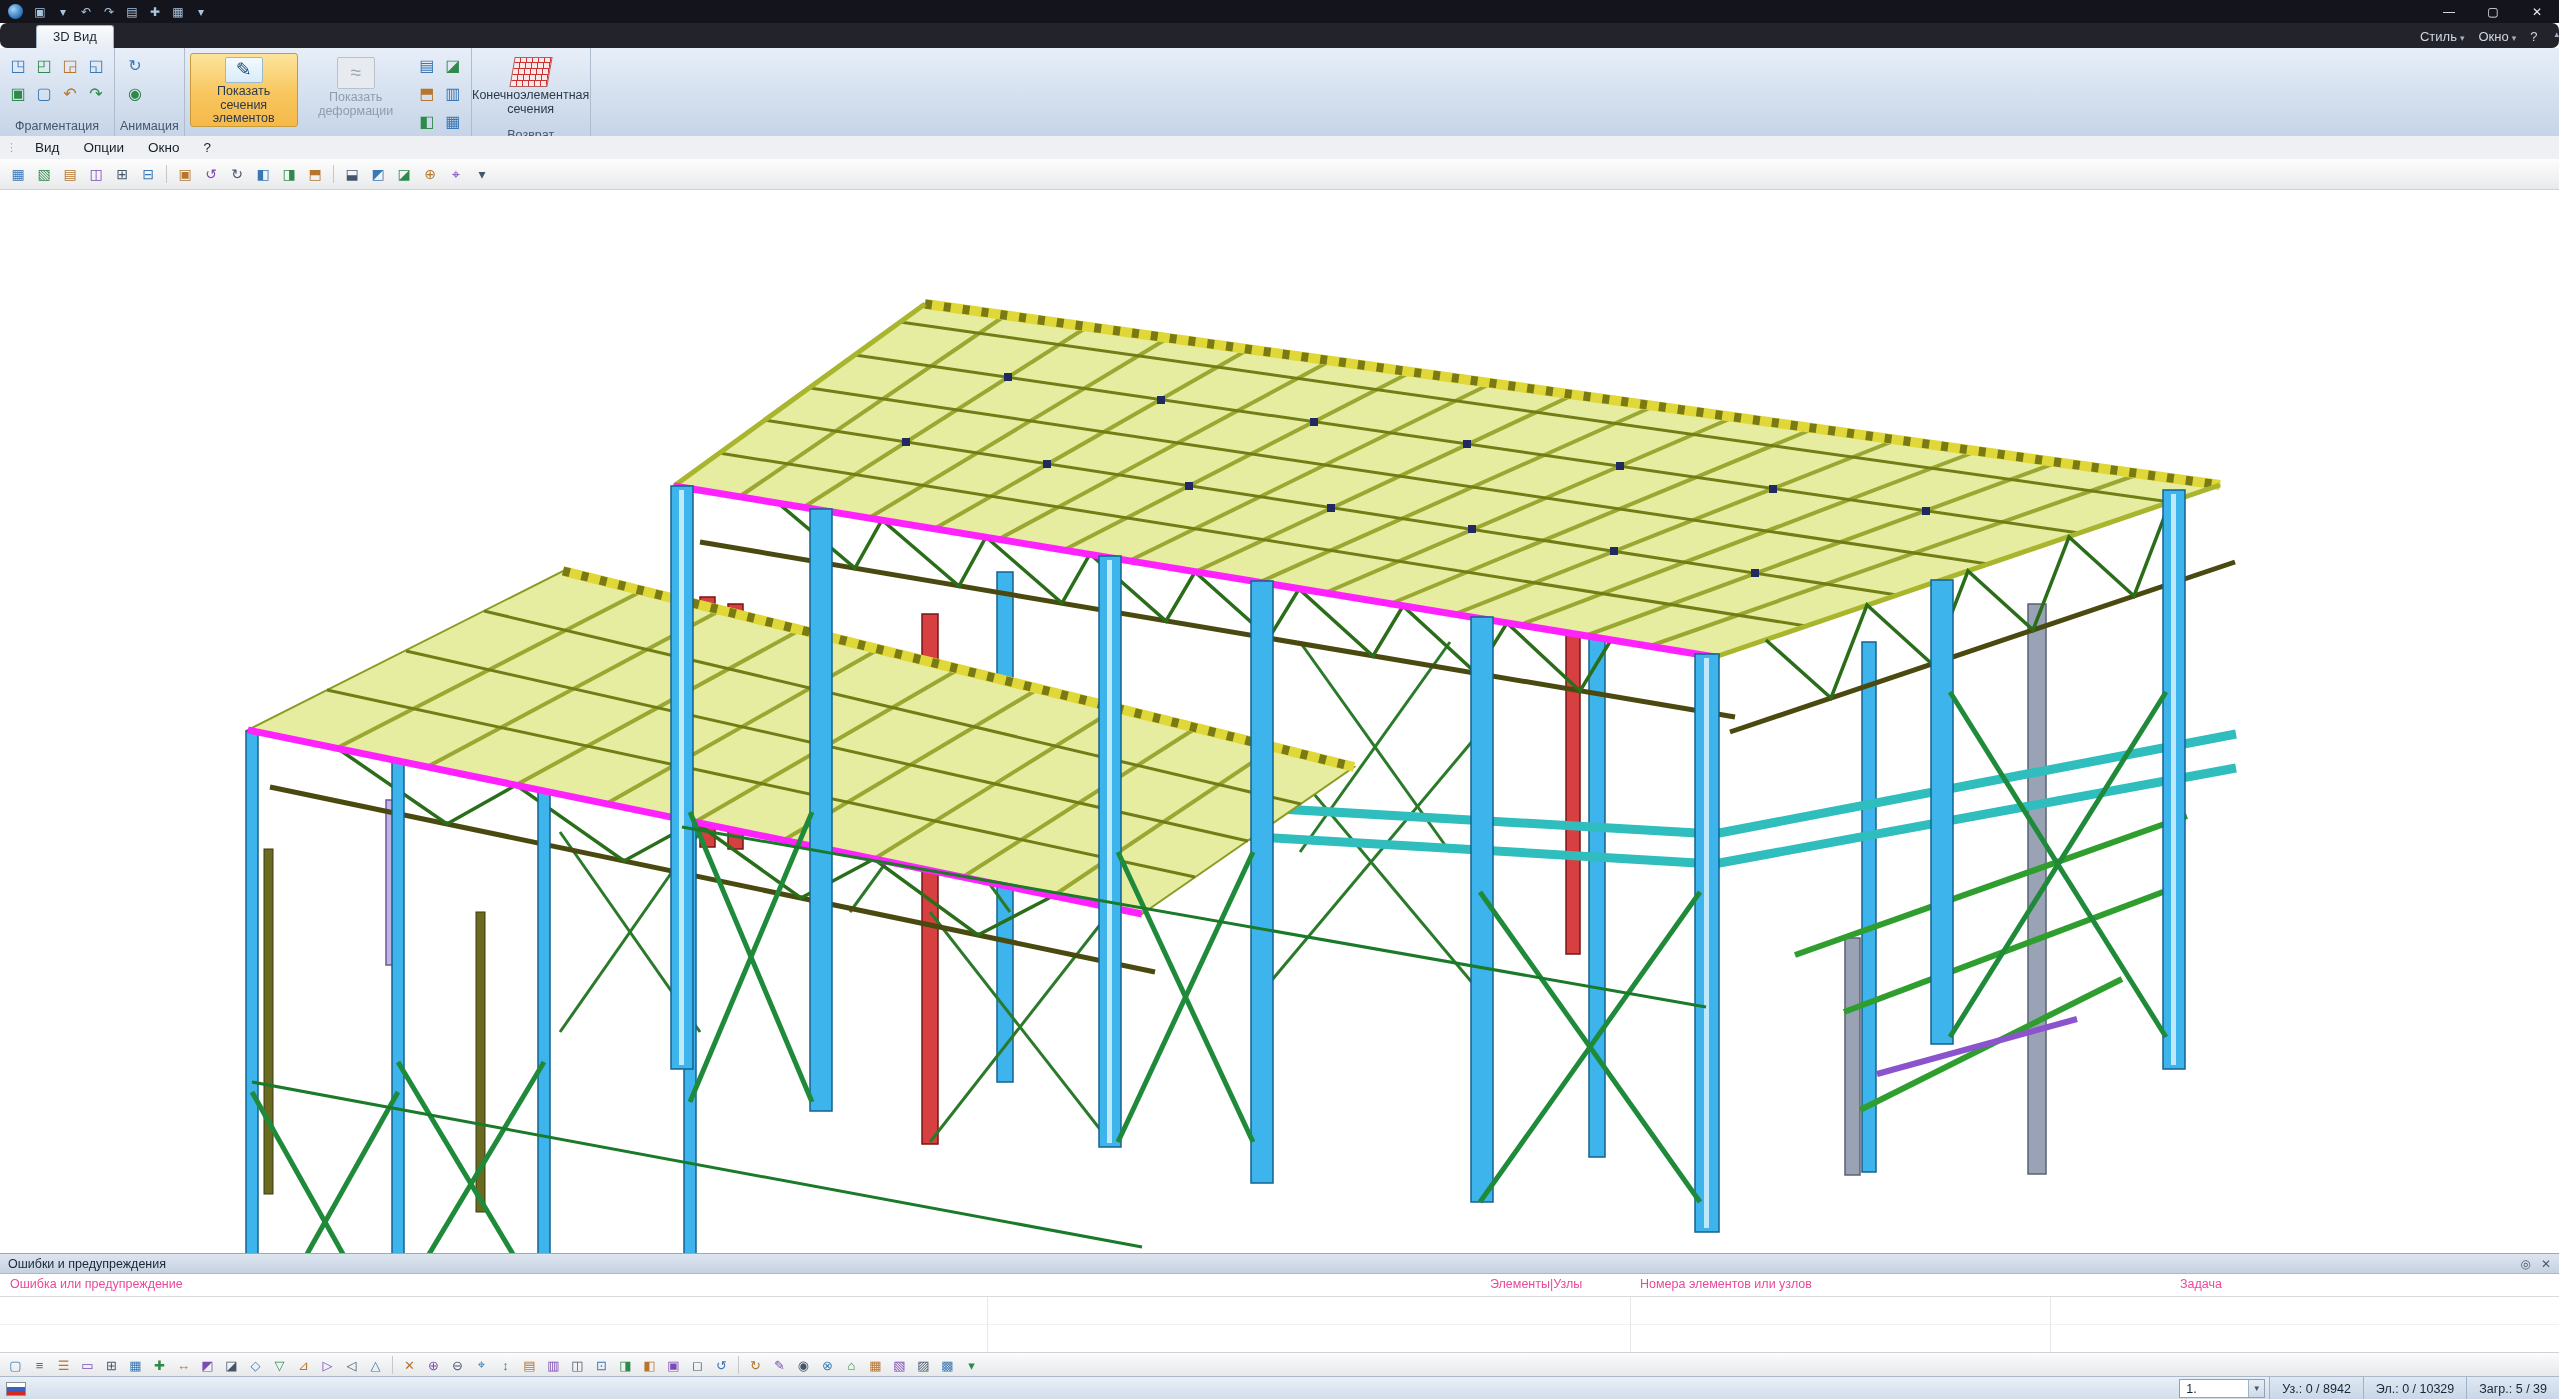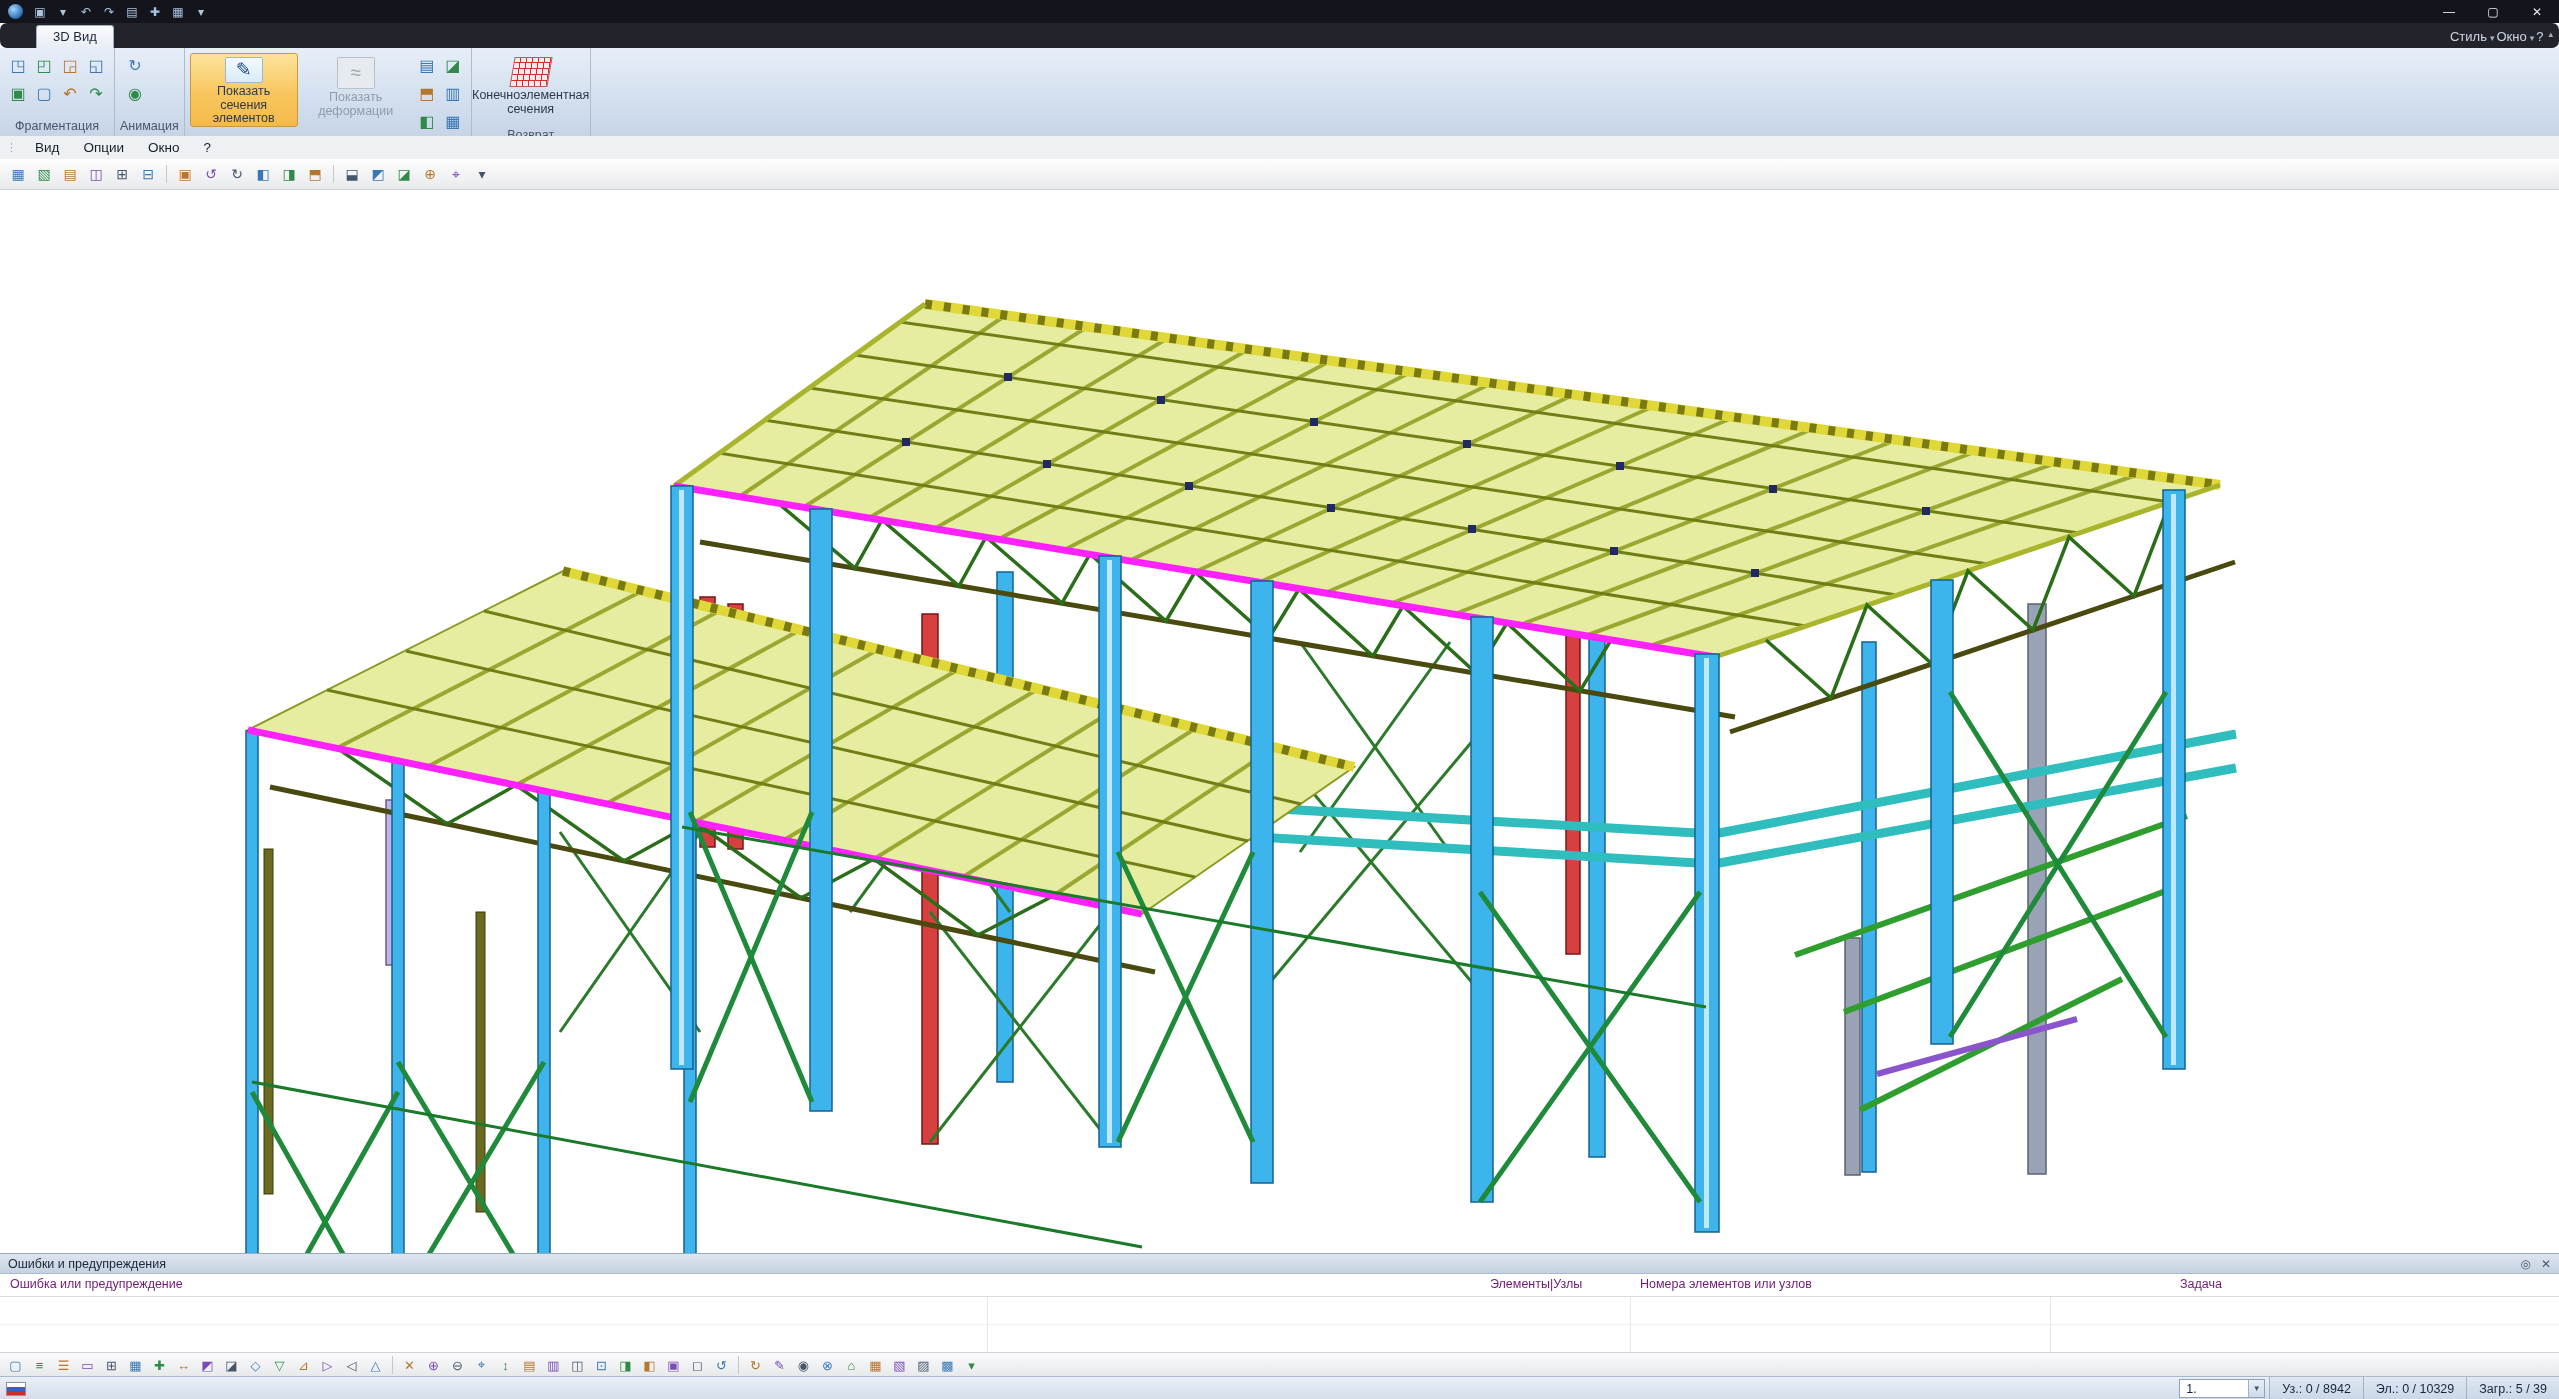--- a/index.html
+++ b/index.html
@@ -15,21 +15,21 @@
            background:radial-gradient(circle at 35% 35%, #9fd4ff, #2a6fb0 70%, #123a63);}
   .wtitle{position:absolute;left:0;right:0;text-align:center;pointer-events:none;color:#e9edf2;}
   .wbtns{margin-left:auto;display:flex;height:100%;}
   .wbtn{width:44px;height:100%;display:flex;align-items:center;justify-content:center;
         color:#e9edf2;font-size:12px;}
   
   .tabrow{position:absolute;left:0;top:23px;width:2559px;height:25px;background:#23232c;
           display:flex;align-items:flex-end;border-radius:7px;}
   .rtab{margin-left:36px;background:linear-gradient(#fafbfd,#e8edf4);color:#1c2630;
         font-size:13px;padding:3px 16px 4px;border-radius:3px 3px 0 0;border:1px solid #9fb0c4;border-bottom:none;}
-  .tabrow-right{margin-left:auto;display:flex;align-items:flex-start;gap:2px;padding:0 6px 4px 0;
+  .tabrow-right{margin-left:auto;display:flex;align-items:flex-start;gap:14px;padding:0 0 4px 0;
                 color:#cfd7e2;font-size:13px;}
   .tabrow-right .caret{font-size:9px;color:#9fb0c4;margin-left:3px;}
   
   .ribbon{position:absolute;left:0;top:48px;width:2559px;height:88px;
           background:linear-gradient(#e7eef8,#d3dfee 60%,#c6d4e7);border-bottom:1px solid #96a7bc;
           display:flex;align-items:stretch;}
   .rgroup{display:flex;flex-direction:column;border-right:1px solid #aebccd;padding:3px 5px 0;}
   .rgroup .gcontent{flex:1;display:flex;align-items:flex-start;gap:4px;}
   .rcap{height:18px;line-height:17px;font-size:12.5px;color:#44566c;text-align:center;}
   .iconsgrid{display:grid;grid-template-columns:repeat(4,26px);grid-auto-rows:28px;}
@@ -70,21 +70,21 @@
             border-bottom:1px solid #e0e2e5;display:flex;align-items:center;}
   .modellabel{font-size:13px;color:#111;padding-left:10px;}
   
   .viewport{position:absolute;left:0;top:212px;width:2559px;height:1041px;background:#ffffff;}
   
   .errors{position:absolute;left:0;top:1253px;width:2559px;height:99px;background:#fff;
           border-top:1px solid #9aa8ba;}
   .ehdr{height:19px;background:linear-gradient(#dde5ef,#c6d2e1);border-bottom:1px solid #aab8c9;
         display:flex;align-items:center;font-size:12.5px;color:#1a2736;padding:0 8px;}
   .ehdr .hicons{margin-left:auto;display:flex;gap:10px;color:#45586e;font-size:12px;}
-  .ecols{position:relative;height:22px;border-bottom:1px solid #d7dade;font-size:12.5px;color:#701a75;}
+  .ecols{position:relative;height:22px;border-bottom:1px solid #d7dade;font-size:12.5px;color:#ec4899;}
   .ecols span{position:absolute;top:3px;}
   .ebody{position:relative;height:56px;}
   .erow{height:27px;border-bottom:1px solid #eef0f2;}
   .evline{position:absolute;top:0;bottom:0;width:1px;background:#e6e8ea;}
   
   .btoolbar{position:absolute;left:0;top:1352px;width:2559px;height:24px;
             background:linear-gradient(#fbfbfc,#e6e8ea);border-top:1px solid #cfd2d6;
             display:flex;align-items:center;padding-left:4px;gap:1px;}
   .btoolbar .ti{width:21px;height:20px;font-size:13px;}
   .btoolbar .ti:nth-child(5n+1){color:#3a78b5;} .btoolbar .ti:nth-child(5n+2){color:#2f8a4a;}

